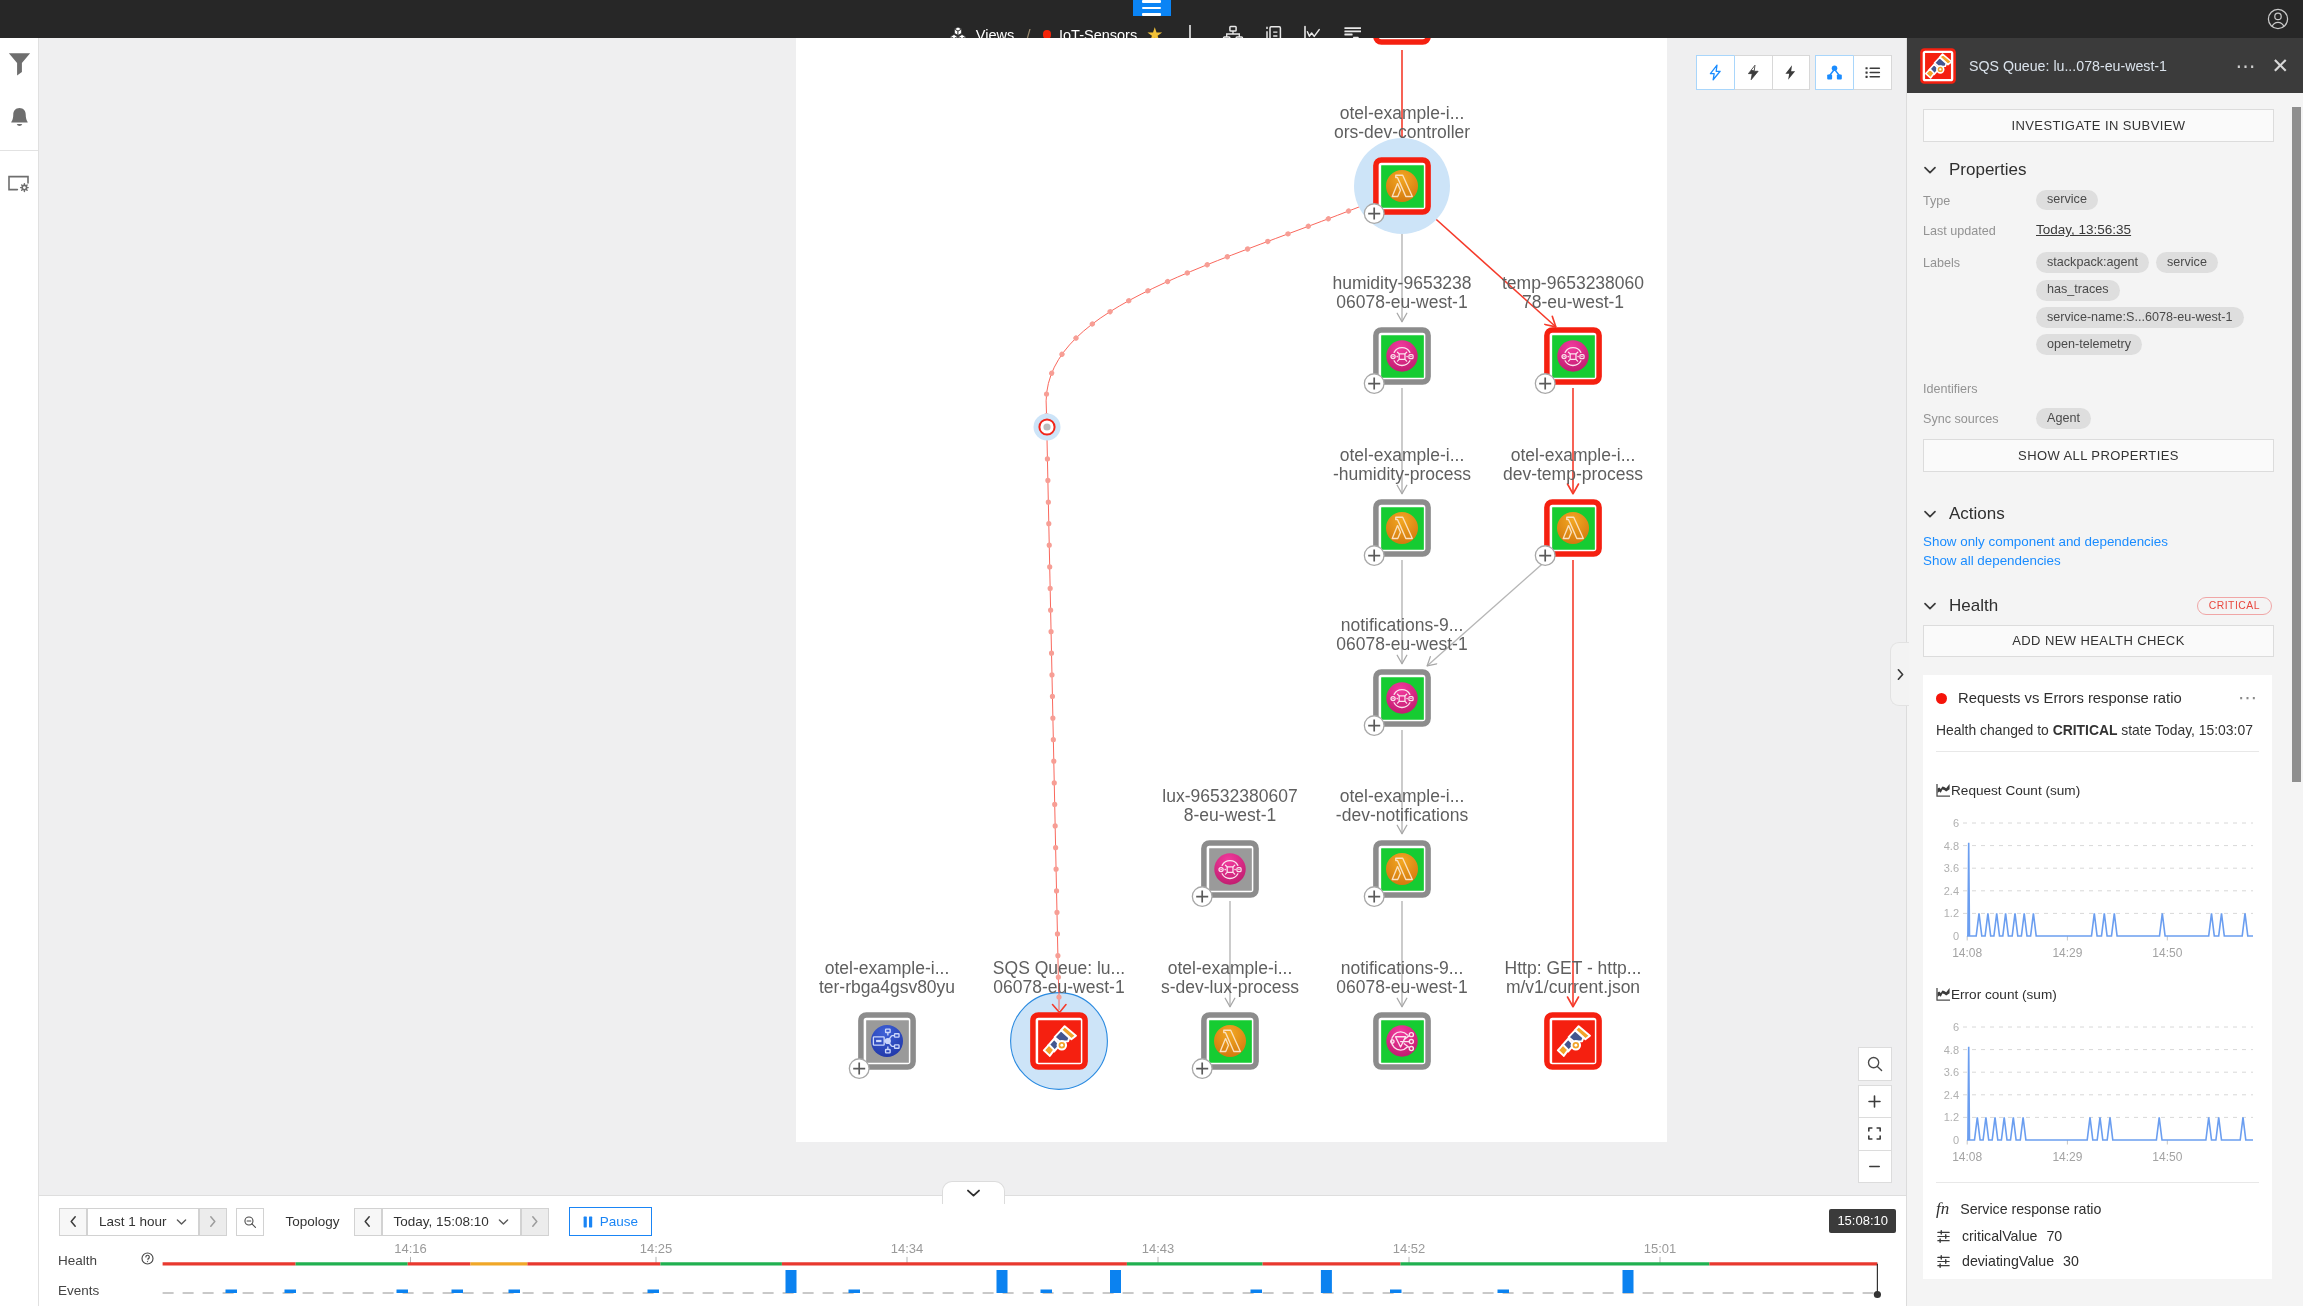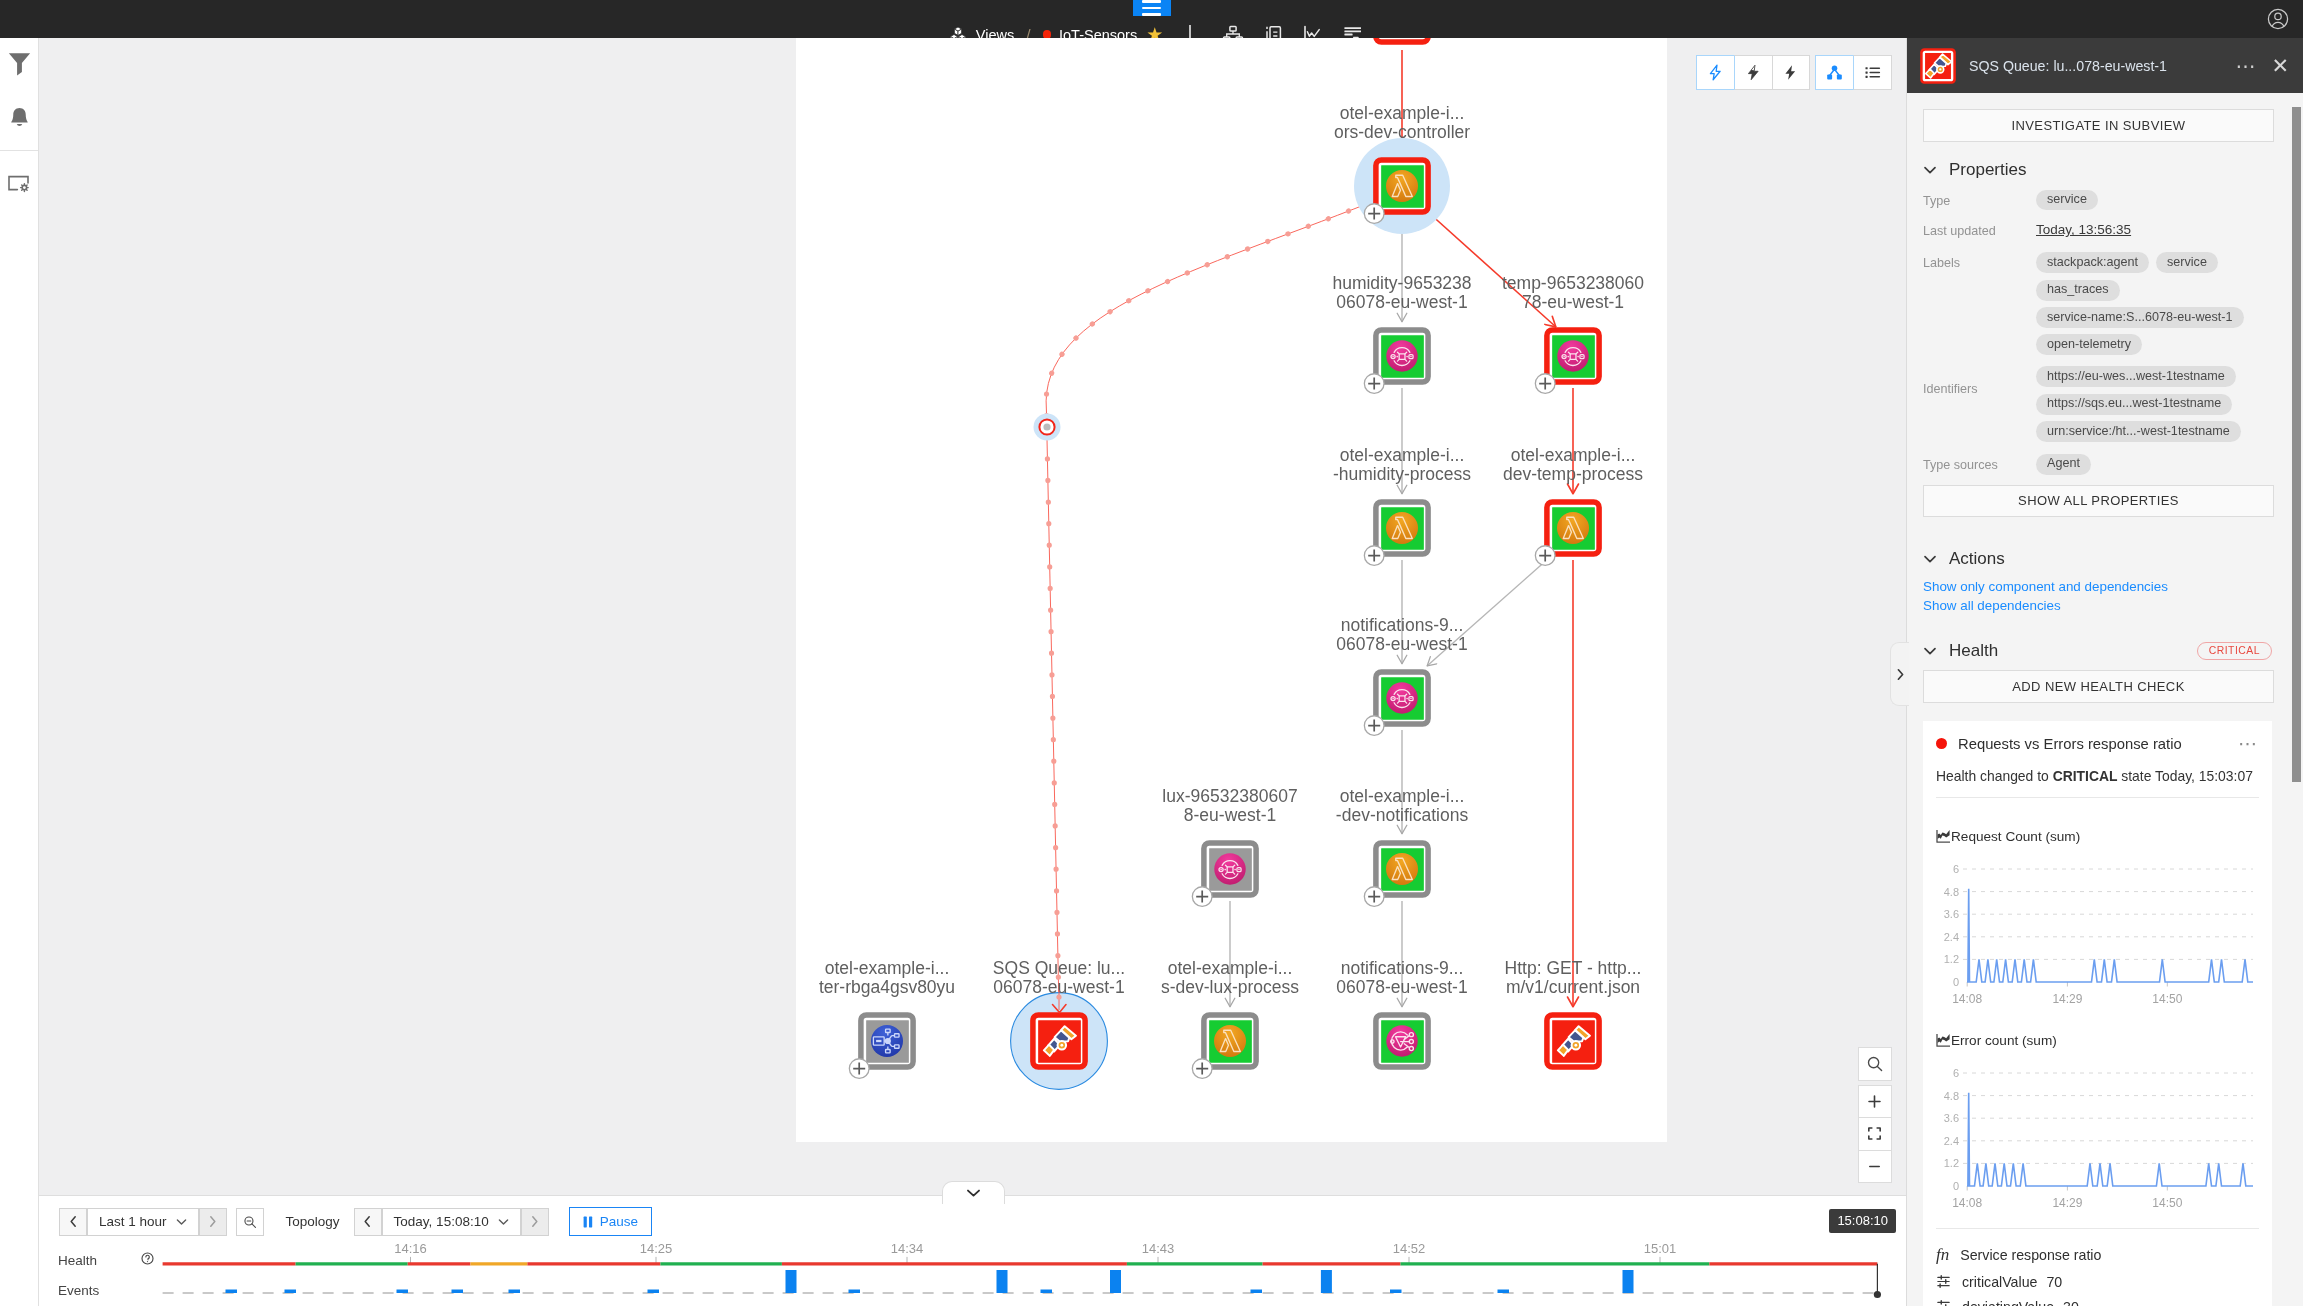--- a/index.html
+++ b/index.html
@@ -740,28 +740,23 @@
       <div class="pval">
         <span class="chip">stackpack:agent</span>
         <span class="chip">service</span>
         <span class="chip">has_traces</span>
         <span class="chip">service-name:S...6078-eu-west-1</span>
         <span class="chip">open-telemetry</span>
       </div>
     </div>
     <div class="prow" style="margin-top:11px">
       <div class="pkey" style="padding-top:16px">Identifiers</div>
-      <div class="pval">
-        <span class="chip">https://eu-wes...west-1testname</span>
-        <span class="chip">https://sqs.eu...west-1testname</span>
-        <span class="chip">urn:service:/ht...-west-1testname</span>
-      </div>
     </div>
     <div class="prow" style="margin-top:12px">
-      <div class="pkey">Type sources</div>
+      <div class="pkey">Sync sources</div>
       <div class="pval">
         <span class="chip">Agent</span>
       </div>
     </div>
     <div style="height:4px"></div>
     <div class="btn-out">
           <span>SHOW ALL PROPERTIES</span>
         </div>
 
     <div class="sec-h" style="margin-top:32px">

